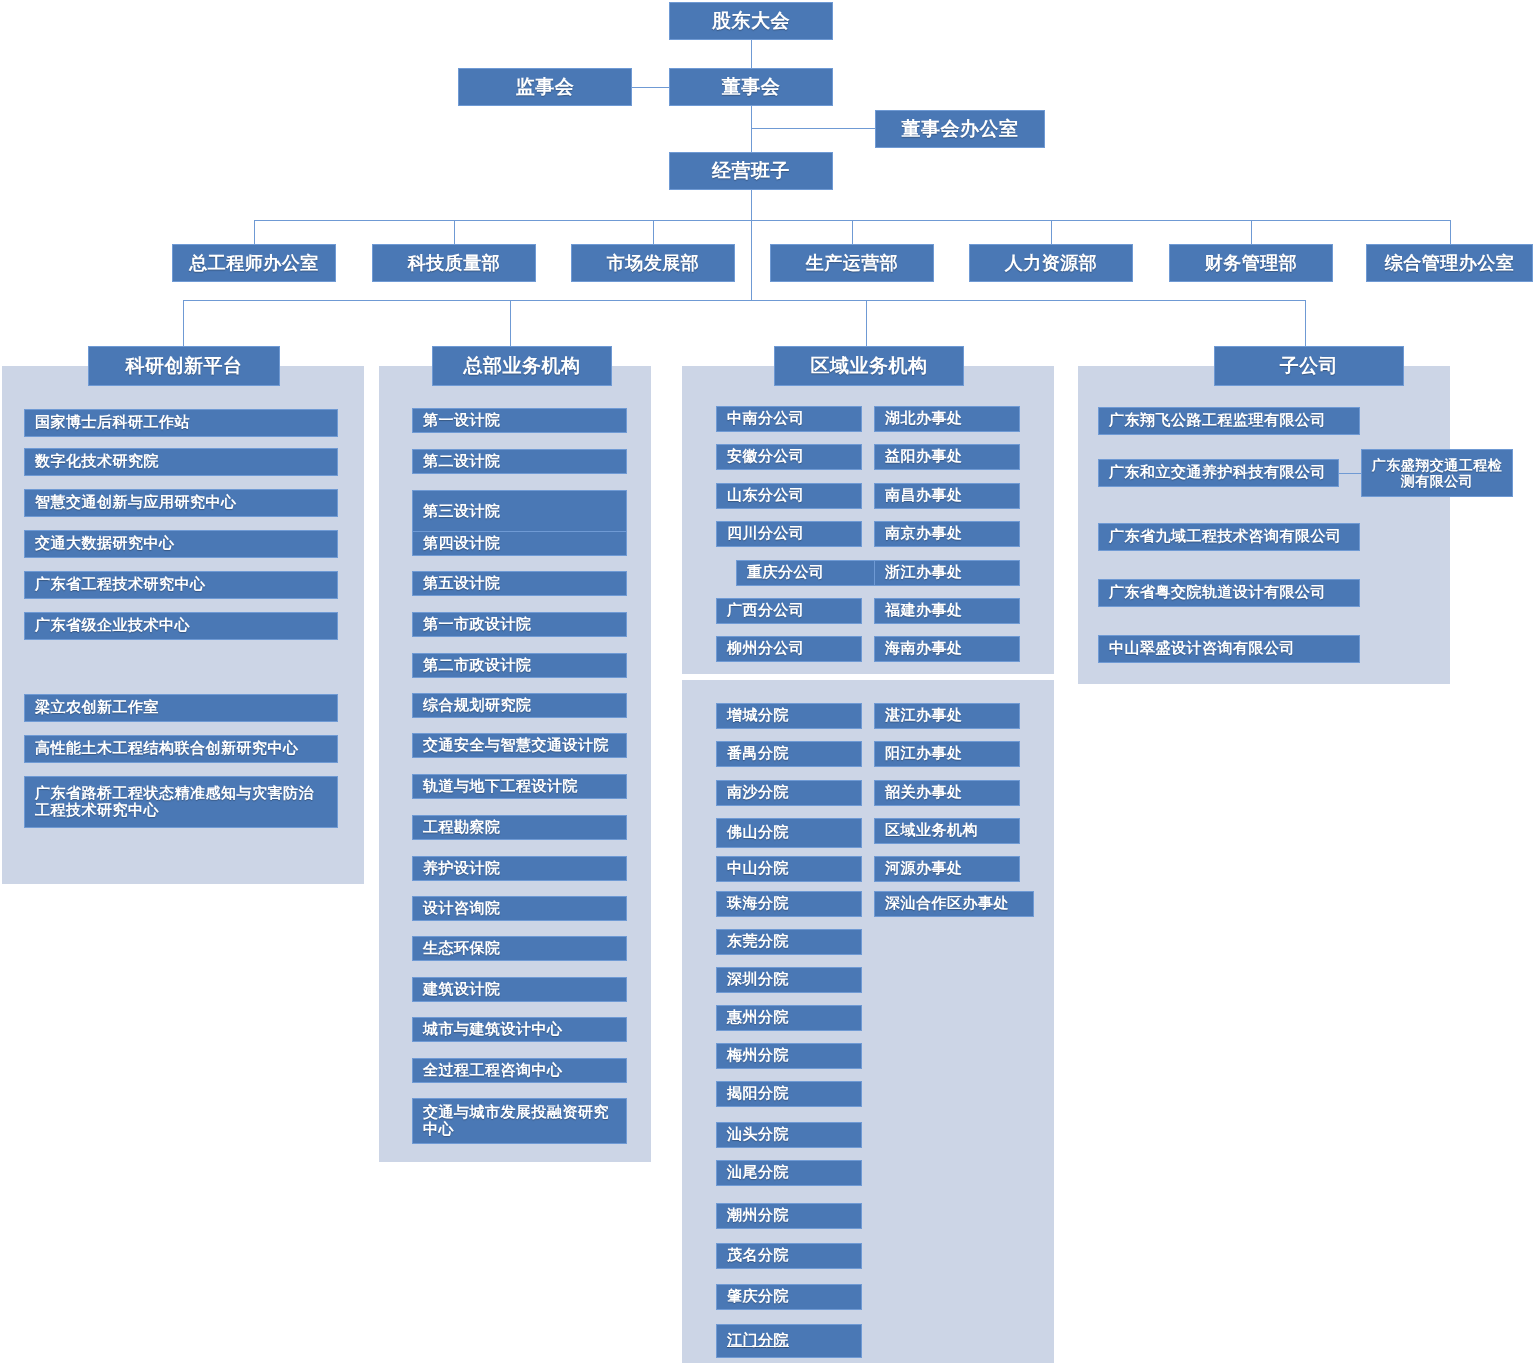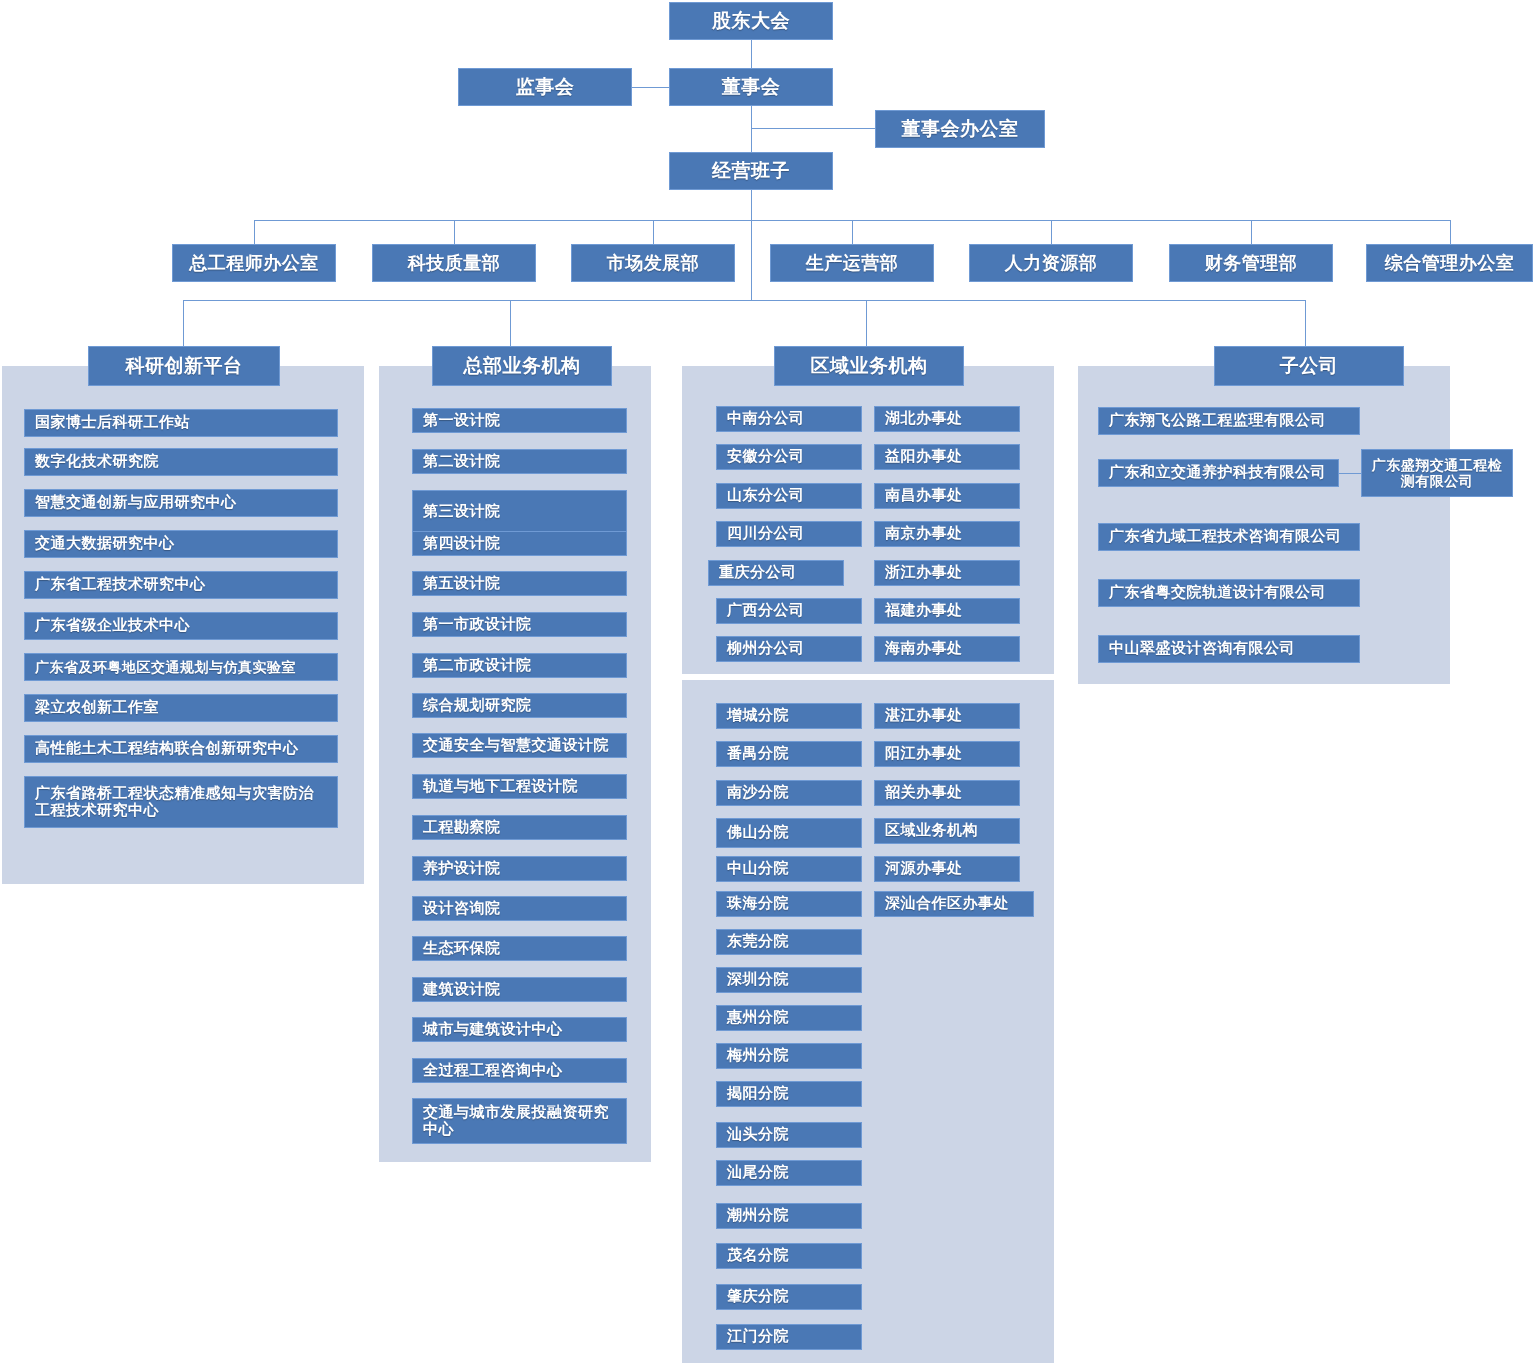--- a/index.html
+++ b/index.html
@@ -81,21 +81,20 @@
 
   <div class="panel" style="left:2px;top:366px;width:362px;height:518px;"></div>
   <div class="node t-sec" style="left:88px;top:346px;width:192px;height:40px;">科研创新平台</div>
 
   <div class="node t-item left" style="left:24px;top:409px;width:314px;height:28px;">国家博士后科研工作站</div>
   <div class="node t-item left" style="left:24px;top:448px;width:314px;height:28px;">数字化技术研究院</div>
   <div class="node t-item left" style="left:24px;top:489px;width:314px;height:28px;">智慧交通创新与应用研究中心</div>
   <div class="node t-item left" style="left:24px;top:530px;width:314px;height:28px;">交通大数据研究中心</div>
   <div class="node t-item left" style="left:24px;top:571px;width:314px;height:28px;">广东省工程技术研究中心</div>
   <div class="node t-item left" style="left:24px;top:612px;width:314px;height:28px;">广东省级企业技术中心</div>
-  <div class="node t-item-sm left" style="left:24px;top:653px;width:314px;height:28px;">广东省及环粤地区交通规划与仿真实验室</div>
   <div class="node t-item left" style="left:24px;top:694px;width:314px;height:28px;">梁立农创新工作室</div>
   <div class="node t-item left" style="left:24px;top:735px;width:314px;height:28px;">高性能土木工程结构联合创新研究中心</div>
   <div class="node t-item left" style="left:24px;top:776px;width:314px;height:52px;padding-right:8px;">广东省路桥工程状态精准感知与灾害防治工程技术研究中心</div>
 
   <div class="panel" style="left:379px;top:366px;width:272px;height:796px;"></div>
   <div class="node t-sec" style="left:424px;top:346px;width:180px;height:40px;margin-left:8px;">总部业务机构</div>
 
   <div class="node t-item left" style="left:412px;top:408px;width:215px;height:25px;">第一设计院</div>
   <div class="node t-item left" style="left:412px;top:449px;width:215px;height:25px;">第二设计院</div>
   <div class="node t-item left" style="left:412px;top:490px;width:215px;height:43px;">第三设计院</div>
@@ -116,21 +115,21 @@
   <div class="node t-item left" style="left:412px;top:1098px;width:215px;height:46px;padding-right:6px;">交通与城市发展投融资研究中心</div>
 
   <div class="panel" style="left:682px;top:366px;width:372px;height:308px;"></div>
   <div class="panel" style="left:682px;top:680px;width:372px;height:683px;"></div>
   <div class="node t-sec" style="left:774px;top:346px;width:190px;height:40px;">区域业务机构</div>
 
   <div class="node t-item left" style="left:716px;top:406px;width:146px;height:26px;">中南分公司</div>
   <div class="node t-item left" style="left:716px;top:444px;width:146px;height:26px;">安徽分公司</div>
   <div class="node t-item left" style="left:716px;top:483px;width:146px;height:26px;">山东分公司</div>
   <div class="node t-item left" style="left:716px;top:521px;width:146px;height:26px;">四川分公司</div>
-  <div class="node t-item left" style="left:708px;top:560px;width:136px;height:26px;">重庆分公司</div>
+  <div class="node t-item left" style="left:736px;top:560px;width:160px;height:26px;">重庆分公司</div>
   <div class="node t-item left" style="left:716px;top:598px;width:146px;height:26px;">广西分公司</div>
   <div class="node t-item left" style="left:716px;top:636px;width:146px;height:26px;">柳州分公司</div>
 
   <div class="node t-item left" style="left:874px;top:406px;width:146px;height:26px;">湖北办事处</div>
   <div class="node t-item left" style="left:874px;top:444px;width:146px;height:26px;">益阳办事处</div>
   <div class="node t-item left" style="left:874px;top:483px;width:146px;height:26px;">南昌办事处</div>
   <div class="node t-item left" style="left:874px;top:521px;width:146px;height:26px;">南京办事处</div>
   <div class="node t-item left" style="left:874px;top:560px;width:146px;height:26px;">浙江办事处</div>
   <div class="node t-item left" style="left:874px;top:598px;width:146px;height:26px;">福建办事处</div>
   <div class="node t-item left" style="left:874px;top:636px;width:146px;height:26px;">海南办事处</div>
@@ -144,21 +143,21 @@
   <div class="node t-item left" style="left:716px;top:929px;width:146px;height:26px;">东莞分院</div>
   <div class="node t-item left" style="left:716px;top:967px;width:146px;height:26px;">深圳分院</div>
   <div class="node t-item left" style="left:716px;top:1005px;width:146px;height:26px;">惠州分院</div>
   <div class="node t-item left" style="left:716px;top:1043px;width:146px;height:26px;">梅州分院</div>
   <div class="node t-item left" style="left:716px;top:1081px;width:146px;height:26px;">揭阳分院</div>
   <div class="node t-item left" style="left:716px;top:1122px;width:146px;height:26px;">汕头分院</div>
   <div class="node t-item left" style="left:716px;top:1160px;width:146px;height:26px;">汕尾分院</div>
   <div class="node t-item left" style="left:716px;top:1203px;width:146px;height:26px;">潮州分院</div>
   <div class="node t-item left" style="left:716px;top:1243px;width:146px;height:26px;">茂名分院</div>
   <div class="node t-item left" style="left:716px;top:1284px;width:146px;height:26px;">肇庆分院</div>
-  <div class="node t-item left" style="left:716px;top:1324px;width:146px;height:26px;">江门分院</div>
+  <div class="node t-item left" style="left:716px;top:1324px;width:146px;height:34px;text-decoration:underline;">江门分院</div>
 
   <div class="node t-item left" style="left:874px;top:703px;width:146px;height:26px;">湛江办事处</div>
   <div class="node t-item left" style="left:874px;top:741px;width:146px;height:26px;">阳江办事处</div>
   <div class="node t-item left" style="left:874px;top:780px;width:146px;height:26px;">韶关办事处</div>
   <div class="node t-item left" style="left:874px;top:818px;width:146px;height:26px;">区域业务机构</div>
   <div class="node t-item left" style="left:874px;top:856px;width:146px;height:26px;">河源办事处</div>
   <div class="node t-item left" style="left:874px;top:891px;width:160px;height:26px;">深汕合作区办事处</div>
 
   <div class="panel" style="left:1078px;top:366px;width:372px;height:318px;"></div>
   <div class="node t-sec" style="left:1214px;top:346px;width:190px;height:40px;">子公司</div>

